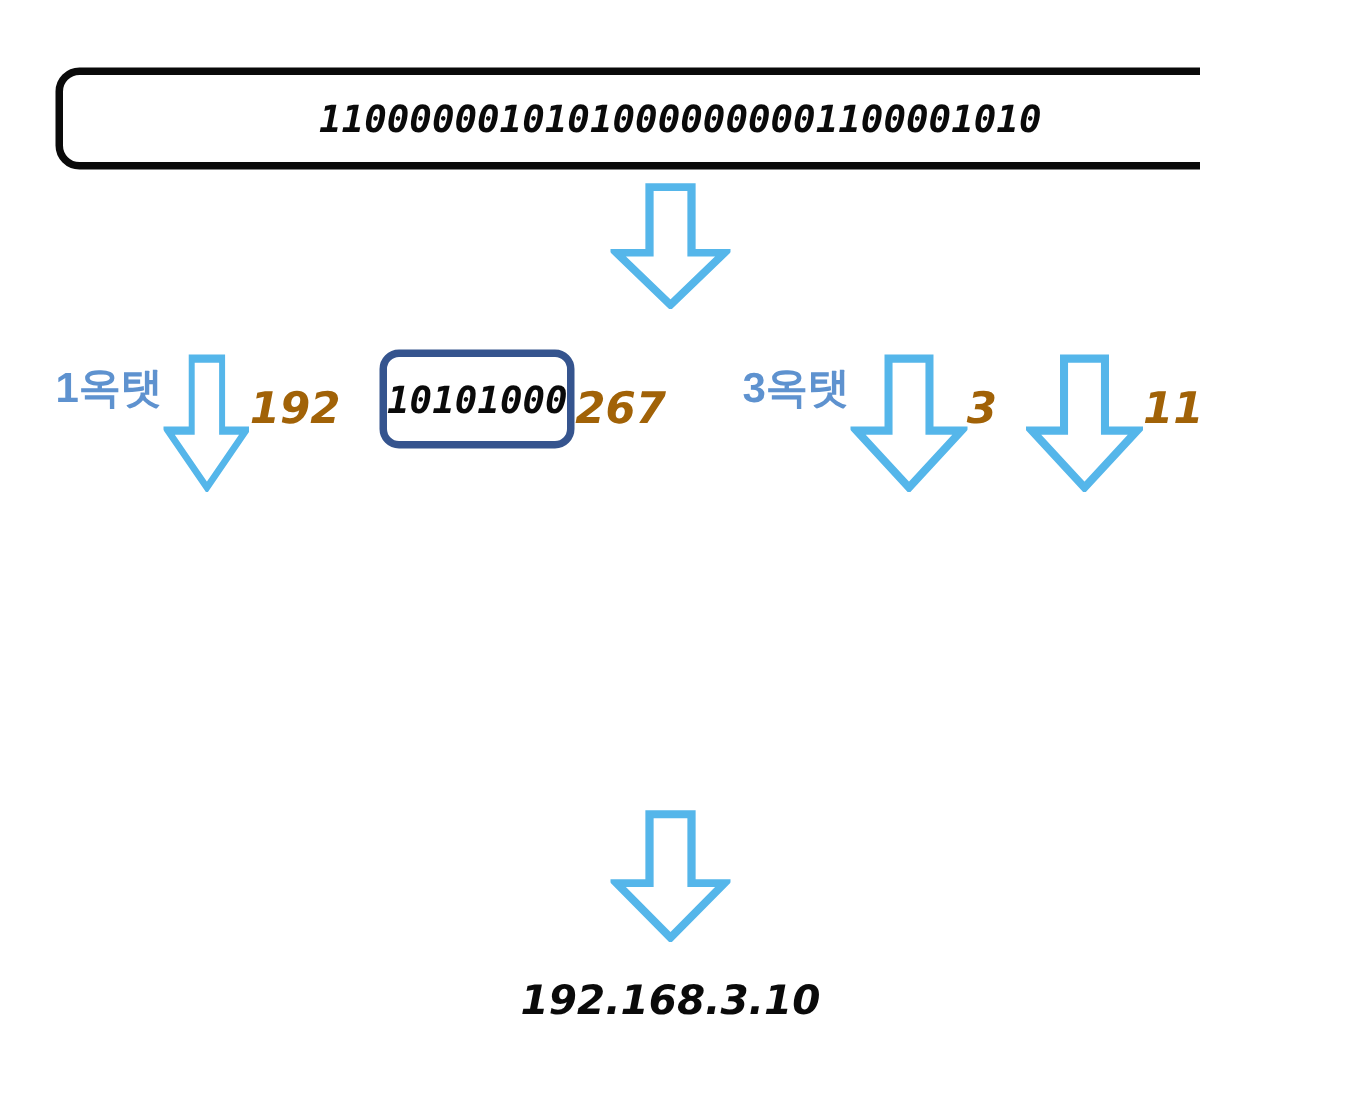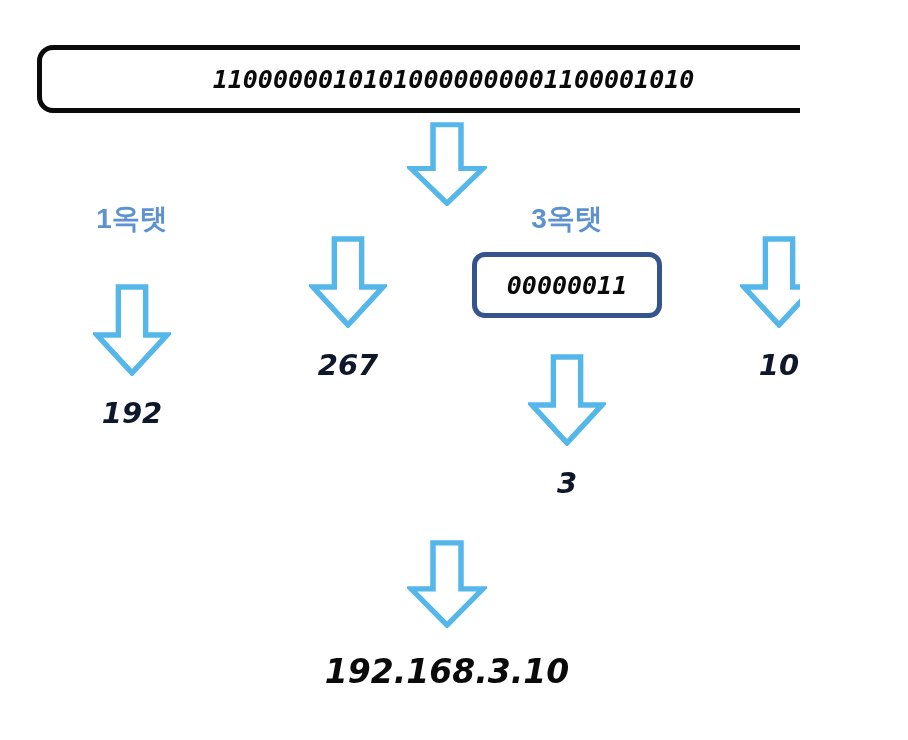--- a/index.html
+++ b/index.html
@@ -62,26 +62,26 @@
     stroke-linejoin: miter;
     stroke-miterlimit: 12;
   }
 
   
   .column {
     position: absolute;
     top: 200px;
     width: 190px;
     display: flex;
-    flex-direction: column;
+    flex-direction: row;
     align-items: center;
   }
   .col-1 { left: 37px; }
   .col-2 { left: 253px; }
-  .col-3 { left: 472px; }
+  .col-3 { left: 495px; }
   .col-4 { left: 684px; }
 
   .octet-label {
     height: 48px;
     display: flex;
     align-items: flex-start;
     font-family: "Liberation Sans", "DejaVu Sans", sans-serif;
     font-weight: 700;
     font-size: 28px;
     color: #5e92cf;
@@ -109,34 +109,34 @@
   }
   .octet-value {
     margin-top: 16px;
     height: 42px;
     display: flex;
     align-items: center;
     font-family: "DejaVu Sans", "Liberation Sans", sans-serif;
     font-style: italic;
     font-weight: 700;
     font-size: 29px;
-    color: #0f172a;
+    color: #a16207;
   }
 
   
   .result {
     position: absolute;
     left: 307px;
     top: 652px;
     width: 280px;
     text-align: center;
     font-family: "DejaVu Sans", "Liberation Sans", sans-serif;
     font-style: italic;
     font-weight: 700;
-    font-size: 33px;
+    font-size: 27px;
     color: #0a0a0a;
     white-space: nowrap;
   }
 </style>
 </head>
 <body>
 
 <div class="canvas">
 
   <div class="bits-box">
@@ -153,48 +153,48 @@
     <div class="octet-label">1옥탯</div>
     <div class="col-arrow">
       <svg viewBox="0 0 80 92" preserveAspectRatio="none">
         <polygon points="26,3 54,3 54,51 76,51 40,89 4,51 26,51" stroke="#55b6ea"></polygon>
       </svg>
     </div>
     <div class="octet-value">192</div>
   </div>
 
   <div class="column col-2">
+    <div class="octet-box">
+      <span class="octet-binary">10101000</span>
+    </div>
     <div class="col-arrow">
       <svg viewBox="0 0 80 92" preserveAspectRatio="none">
         <polygon points="26,3 54,3 54,51 76,51 40,89 4,51 26,51" stroke="#55b6ea"></polygon>
       </svg>
     </div>
     <div class="octet-value">267</div>
   </div>
 
   <div class="column col-3">
     <div class="octet-label">3옥탯</div>
-    <div class="octet-box">
-      <span class="octet-binary">00000011</span>
-    </div>
     <div class="col-arrow">
       <svg viewBox="0 0 80 92" preserveAspectRatio="none">
         <polygon points="26,3 54,3 54,51 76,51 40,89 4,51 26,51" stroke="#55b6ea"></polygon>
       </svg>
     </div>
     <div class="octet-value">3</div>
   </div>
 
   <div class="column col-4">
     <div class="col-arrow">
       <svg viewBox="0 0 80 92" preserveAspectRatio="none">
         <polygon points="26,3 54,3 54,51 76,51 40,89 4,51 26,51" stroke="#55b6ea"></polygon>
       </svg>
     </div>
-    <div class="octet-value">10</div>
+    <div class="octet-value">11</div>
   </div>
 
   <div class="arrow arrow-final">
     <svg viewBox="0 0 80 92" preserveAspectRatio="none">
       <polygon points="26,3 54,3 54,51 76,51 40,89 4,51 26,51" stroke="#55b6ea"></polygon>
     </svg>
   </div>
 
   <div class="result">192.168.3.10</div>
 

